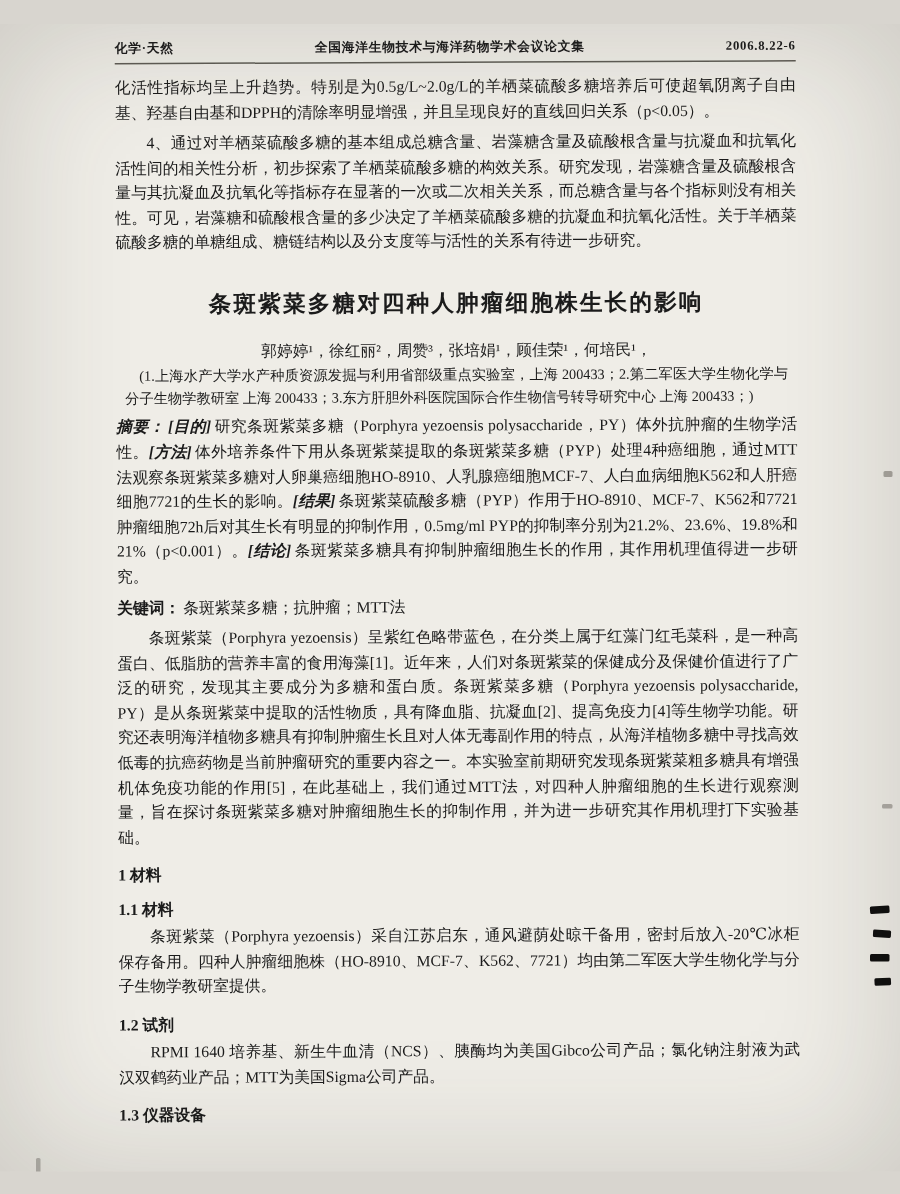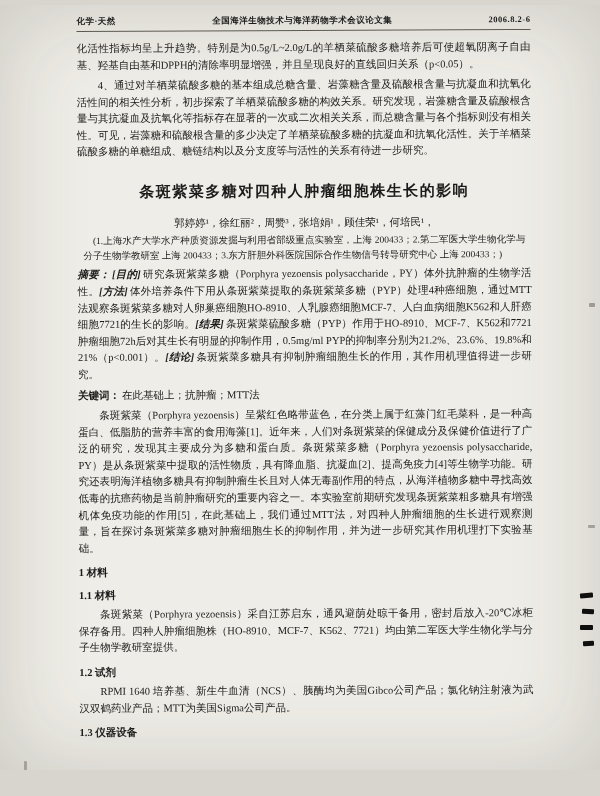--- a/index.html
+++ b/index.html
@@ -1,19 +1,19 @@
 <!DOCTYPE html>
 <html><head>
 <meta charset="utf-8">
 <style>
   html,body { margin:0; padding:0; background:#d8d5cf; }
   .page {
     position:relative;
     width:600px; height:765px;
-    margin:5px auto;
+    margin:16px auto;
     background:#efede7;
     overflow:hidden;
     box-sizing:border-box;
     padding:10px 68px 0 78px;
     font-family:"Liberation Serif","DejaVu Serif",serif;
     color:#1b1b1b;
   }
   .page::after {
     content:""; position:absolute; inset:0;
     box-shadow: inset 0 0 90px rgba(60,55,45,.20);
@@ -63,35 +63,35 @@
 </style>
 </head>
 <body>
 
 <div class="page">
   <div class="content">
 
     <div class="header">
       <span class="h-left">化学·天然</span>
       <span class="h-center">全国海洋生物技术与海洋药物学术会议论文集</span>
-      <span class="h-right">2006.8.2-6</span>
+      <span class="h-right">2006.8.22-6</span>
     </div>
 
     <p class="body-text">化活性指标均呈上升趋势。特别是为0.5g/L~2.0g/L的羊栖菜硫酸多糖培养后可使超氧阴离子自由基、羟基自由基和DPPH的清除率明显增强，并且呈现良好的直线回归关系（p&lt;0.05）。</p>
     <p class="body-text indent">4、通过对羊栖菜硫酸多糖的基本组成总糖含量、岩藻糖含量及硫酸根含量与抗凝血和抗氧化活性间的相关性分析，初步探索了羊栖菜硫酸多糖的构效关系。研究发现，岩藻糖含量及硫酸根含量与其抗凝血及抗氧化等指标存在显著的一次或二次相关关系，而总糖含量与各个指标则没有相关性。可见，岩藻糖和硫酸根含量的多少决定了羊栖菜硫酸多糖的抗凝血和抗氧化活性。关于羊栖菜硫酸多糖的单糖组成、糖链结构以及分支度等与活性的关系有待进一步研究。</p>
 
     <h1 class="title">条斑紫菜多糖对四种人肿瘤细胞株生长的影响</h1>
 
     <p class="authors">郭婷婷¹，徐红丽²，周赞³，张培娟¹，顾佳荣¹，何培民¹，</p>
 
     <p class="affiliations">(1.上海水产大学水产种质资源发掘与利用省部级重点实验室，上海 200433；2.第二军医大学生物化学与分子生物学教研室 上海 200433；3.东方肝胆外科医院国际合作生物信号转导研究中心 上海 200433；)</p>
 
     <p class="body-text abstract"><b>摘要：</b><b>[目的]</b><span>研究条斑紫菜多糖（Porphyra yezoensis polysaccharide，PY）体外抗肿瘤的生物学活性。</span><b>[方法]</b><span>体外培养条件下用从条斑紫菜提取的条斑紫菜多糖（PYP）处理4种癌细胞，通过MTT法观察条斑紫菜多糖对人卵巢癌细胞HO-8910、人乳腺癌细胞MCF-7、人白血病细胞K562和人肝癌细胞7721的生长的影响。</span><b>[结果]</b><span>条斑紫菜硫酸多糖（PYP）作用于HO-8910、MCF-7、K562和7721肿瘤细胞72h后对其生长有明显的抑制作用，0.5mg/ml PYP的抑制率分别为21.2%、23.6%、19.8%和21%（p&lt;0.001）。</span><b>[结论]</b><span>条斑紫菜多糖具有抑制肿瘤细胞生长的作用，其作用机理值得进一步研究。</span></p>
 
-    <p class="body-text keywords"><b>关键词：</b><span>在此基础上；抗肿瘤；MTT法</span></p>
+    <p class="body-text keywords"><b>关键词：</b><span>条斑紫菜多糖；抗肿瘤；MTT法</span></p>
 
     <p class="body-text indent intro">条斑紫菜（Porphyra yezoensis）呈紫红色略带蓝色，在分类上属于红藻门红毛菜科，是一种高蛋白、低脂肪的营养丰富的食用海藻[1]。近年来，人们对条斑紫菜的保健成分及保健价值进行了广泛的研究，发现其主要成分为多糖和蛋白质。条斑紫菜多糖（Porphyra yezoensis polysaccharide, PY）是从条斑紫菜中提取的活性物质，具有降血脂、抗凝血[2]、提高免疫力[4]等生物学功能。研究还表明海洋植物多糖具有抑制肿瘤生长且对人体无毒副作用的特点，从海洋植物多糖中寻找高效低毒的抗癌药物是当前肿瘤研究的重要内容之一。本实验室前期研究发现条斑紫菜粗多糖具有增强机体免疫功能的作用[5]，在此基础上，我们通过MTT法，对四种人肿瘤细胞的生长进行观察测量，旨在探讨条斑紫菜多糖对肿瘤细胞生长的抑制作用，并为进一步研究其作用机理打下实验基础。</p>
 
     <h2 class="section-heading">1 材料</h2>
     <h2 class="section-heading">1.1 材料</h2>
     <p class="body-text indent">条斑紫菜（Porphyra yezoensis）采自江苏启东，通风避荫处晾干备用，密封后放入-20℃冰柜保存备用。四种人肿瘤细胞株（HO-8910、MCF-7、K562、7721）均由第二军医大学生物化学与分子生物学教研室提供。</p>
 
     <h2 class="section-heading">1.2 试剂</h2>
     <p class="body-text indent">RPMI 1640 培养基、新生牛血清（NCS）、胰酶均为美国Gibco公司产品；氯化钠注射液为武汉双鹤药业产品；MTT为美国Sigma公司产品。</p>
 

